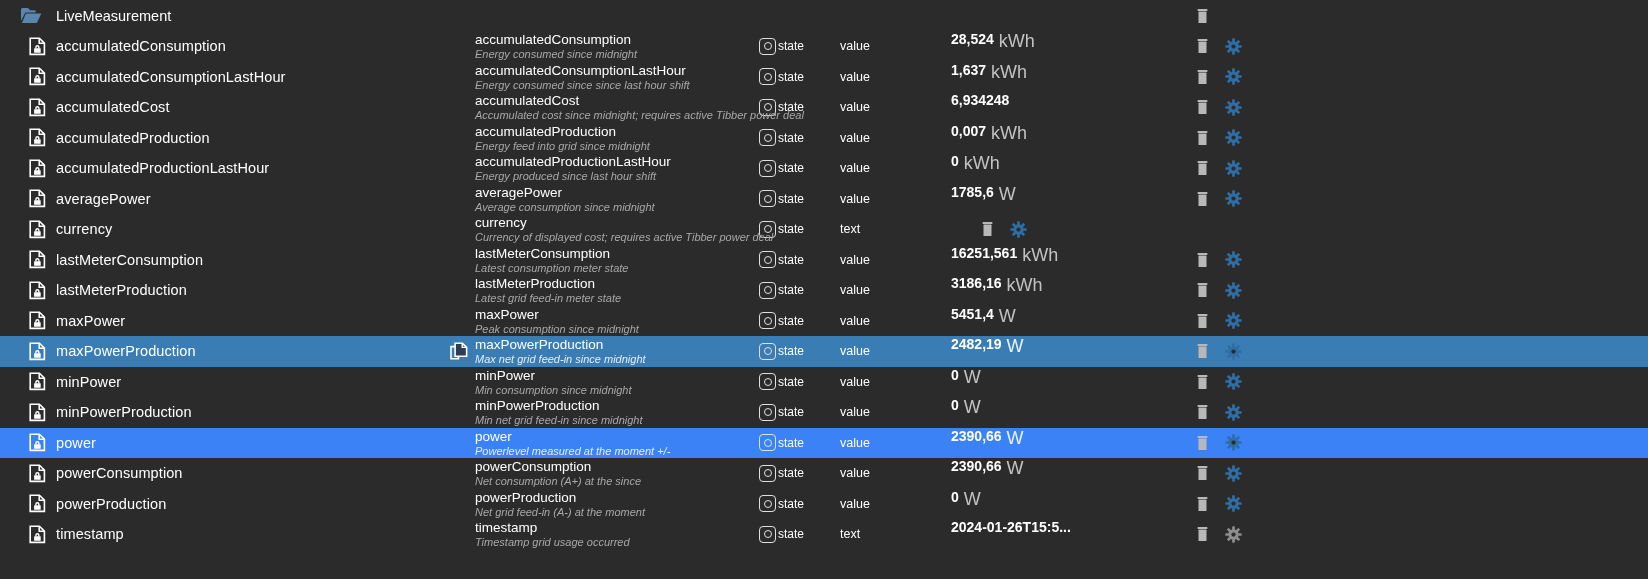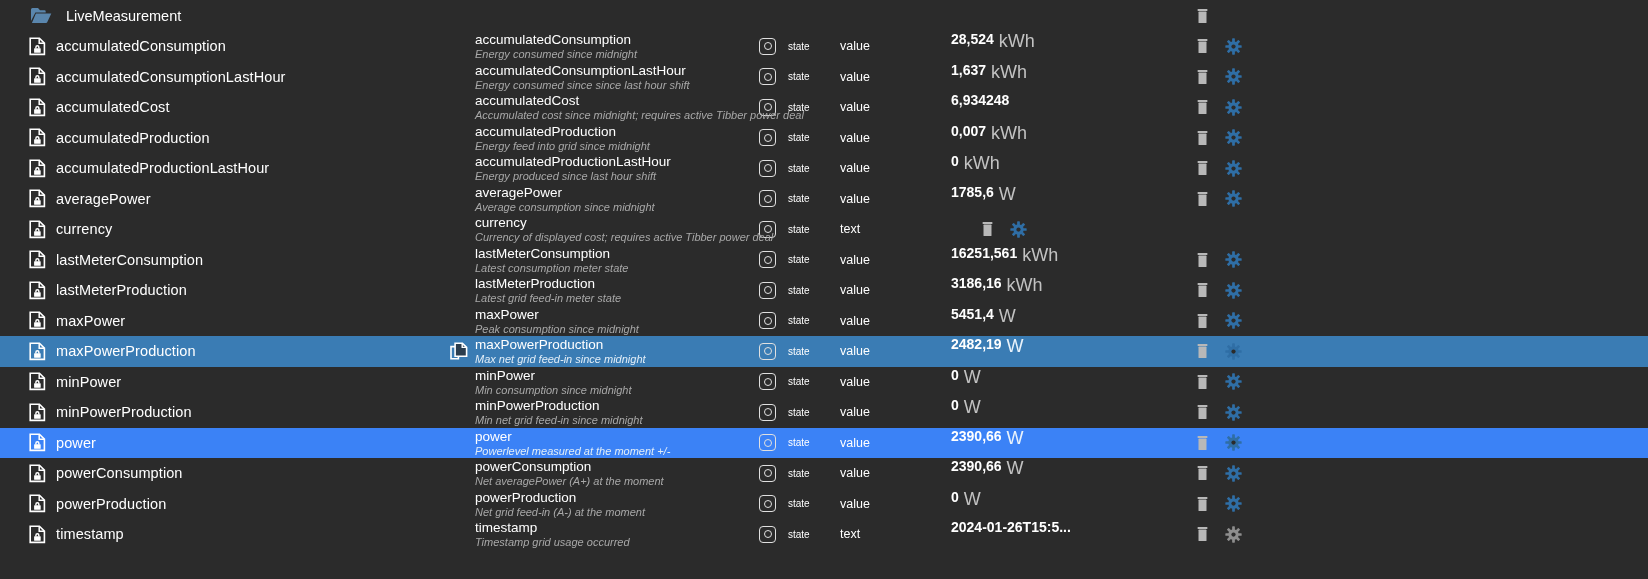--- a/index.html
+++ b/index.html
@@ -29,21 +29,21 @@
   .row.header-row { height: 31px; }
   .row.sel-dark  { background: #3a7cb4; }
   .row.sel-light { background: #3b82f6; }
 
   
   .col-left {
     width: 440px;
     flex: 0 0 440px;
     display: flex;
     align-items: center;
-    padding-left: 30px;
+    padding-left: 20px;
     height: 100%;
     position: relative;
   }
   .col-left.indent { padding-left: 29px; }
   .left-label {
     font-size: 14.5px;
     color: #ffffff;
     margin-left: 10px;
     white-space: nowrap;
     letter-spacing: 0.1px;
@@ -114,23 +114,23 @@
     justify-content: center;
     flex: 0 0 17px;
   }
   .state-box .inner-ring {
     width: 8px;
     height: 8px;
     border: 1.5px solid #e0e0e0;
     border-radius: 50%;
   }
   .state-label {
-    font-size: 10px;
+    font-size: 12px;
     color: #ffffff;
-    margin-left: 12px;
+    margin-left: 2px;
     white-space: nowrap;
   }
   .col-type {
     flex: 0 0 110px;
     width: 110px;
     height: 100%;
     display: flex;
     align-items: center;
     text-align: right;
   }
@@ -974,21 +974,21 @@
               <path d="M10.2 1.4 V6.2 H15.1" fill="none" stroke="#ffffff" stroke-width="1.5"></path>
               <path d="M6.2 10.3 a2.2 2.2 0 0 1 4.4 0 v1.3 h-1.5 v-1.3 a0.75 0.75 0 0 0 -1.5 0 v1.3 h-1.4 z" fill="#ffffff"></path>
               <rect x="5.1" y="11.3" width="6.6" height="4.4" rx="0.5" fill="#ffffff"></rect>
             </svg>
           </span>
           <span class="left-label">powerConsumption</span>
         </div>
         <div class="col-mid">
           <span class="mid-stack">
             <span class="mid-name">powerConsumption</span>
-            <span class="mid-desc">Net averagePower (A+) at the moment</span>
+            <span class="mid-desc">Net consumption (A+) at the since</span>
           </span>
         </div>
         <div class="col-state">
           <span class="state-box">
             <span class="inner-ring"></span>
           </span>
           <span class="state-label">state</span>
         </div>
         <div class="col-type">
           <span class="type-label">value</span>

